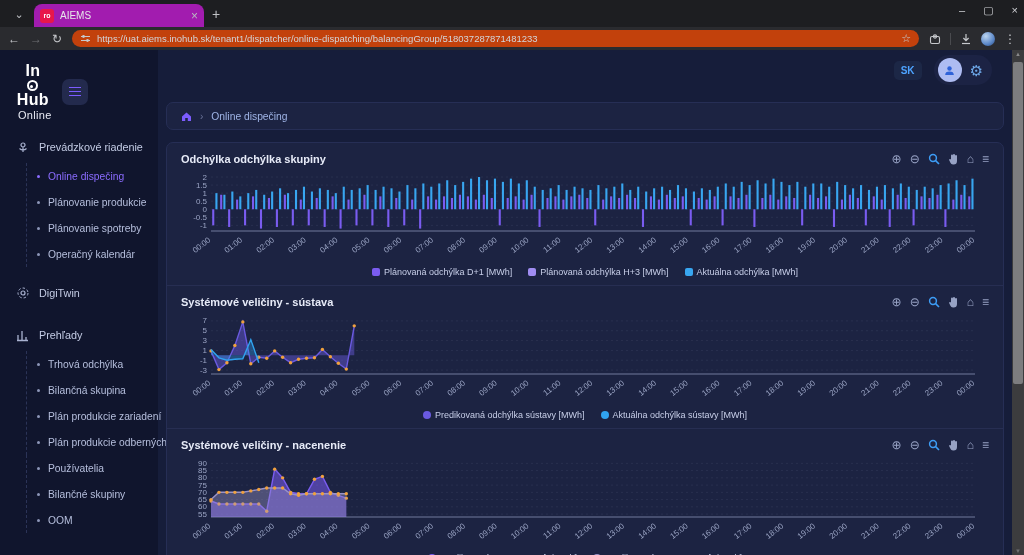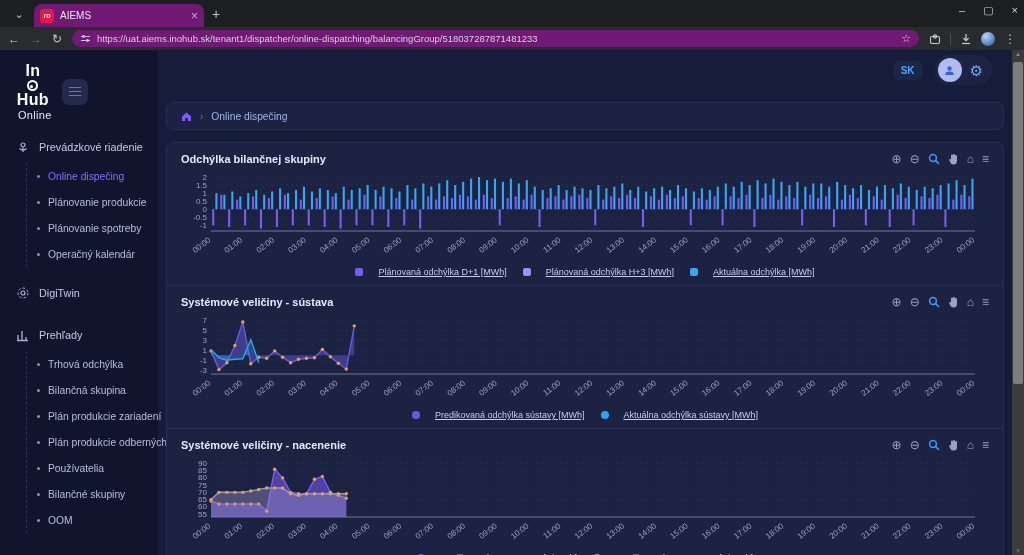--- a/index.html
+++ b/index.html
@@ -4,32 +4,32 @@
 <style>
   * { margin:0; padding:0; box-sizing:border-box; }
   html,body { width:1024px; height:555px; overflow:hidden; background:#11162e;
               font-family:"Liberation Sans", sans-serif; }
   body { position:relative; }
 
   
   .tabstrip { height:27px; background:#1d1e21; display:flex; align-items:flex-end; position:relative; }
   .tab-search { width:26px; height:20px; margin:0 2px 3px 6px; border-radius:6px; color:#bdbfc4;
                 display:flex; align-items:center; justify-content:center; font-size:11px; }
-  .tab { height:23px; width:170px; background:#701a75; border-radius:8px 8px 0 0; display:flex;
+  .tab { height:23px; width:170px; background:#a21caf; border-radius:8px 8px 0 0; display:flex;
          align-items:center; padding:0 6px; gap:6px; }
   .favicon { width:14px; height:14px; border-radius:3px; background:#e8174a; color:#fff; font-size:7px;
              font-weight:bold; display:flex; align-items:center; justify-content:center; }
   .tab-title { color:#e6e7ea; font-size:10px; flex:1; }
   .tab-close { color:#b8babf; font-size:12px; }
   .newtab { color:#c0c2c6; font-size:14px; margin:0 0 5px 8px; }
   .wincontrols { position:absolute; right:6px; top:4px; display:flex; gap:18px; color:#cfd1d5; font-size:11px; }
   .toolbar { height:23px; background:#2a2b2f; display:flex; align-items:center; padding:0 8px; gap:10px; }
   .nav-ic { color:#c6c8cc; font-size:12px; }
   .nav-ic.dim { color:#6e7074; }
-  .urlbox { flex:1; height:17px; background:#701a75; border-radius:9px; display:flex; align-items:center;
+  .urlbox { flex:1; height:17px; background:#c2410c; border-radius:9px; display:flex; align-items:center;
             padding:0 8px; gap:6px; }
   .url { color:#d3d5da; font-size:9.5px; flex:1; white-space:nowrap; overflow:hidden; }
   .star { color:#c6c8cc; font-size:11px; }
   .tb-right { display:flex; align-items:center; gap:9px; }
   .sep { width:1px; height:12px; background:#4a4b4f; }
   .profile-dot { width:14px; height:14px; border-radius:50%;
                  background:radial-gradient(circle at 35% 30%, #bcd4ee, #5b87c7 60%, #27477c); }
 
   
   .app { position:absolute; top:50px; left:0; right:0; bottom:0; background:#161d3a; }
@@ -71,21 +71,21 @@
   .crumb-cur { color:#9fb4e6; font-size:10.3px; }
 
   .big-card { background:#1c2342; border:1px solid #262e55; border-radius:7px; overflow:hidden; }
   .chart-sec { padding:8px 14px 4px 14px; }
   .chart-sec + .chart-sec { border-top:1px solid #272e52; }
   .sec-head { display:flex; align-items:flex-start; justify-content:space-between; }
   .sec-title { color:#e7ebf8; font-size:11px; font-weight:bold; padding-top:2px; }
   .cg-toolbar { display:flex; align-items:center; gap:8px; color:#97a2c4; font-size:12px; height:16px; }
   .cg-toolbar .blue { color:#3d9df6; }
   .legend { display:flex; justify-content:center; gap:16px; margin:2px 0 4px 0; }
-  .lg-item { display:flex; align-items:center; gap:15px; color:#c7cee8; font-size:9px;text-decoration:underline; }
+  .lg-item { display:flex; align-items:center; gap:4px; color:#c7cee8; font-size:9px; }
   .lg-item .sw { width:8px; height:8px; border-radius:2px; display:inline-block; }
   .lg-item.round .sw { border-radius:50%; }
   svg text.tick { fill:#9aa4c4; font-size:8px; font-family:"Liberation Sans",sans-serif; }
 
   
   .scrollbar { position:absolute; top:50px; right:0; width:12px; bottom:0; background:#3c3c3e; }
   .scroll-up { position:absolute; top:1px; left:0; right:0; text-align:center; color:#8a8a8c; font-size:6px; }
   .scroll-thumb { position:absolute; top:12px; left:1px; right:1px; height:322px; background:#7d7d7f; border-radius:2px; }
   .scroll-dn { position:absolute; bottom:1px; left:0; right:0; text-align:center; color:#6f6f71; font-size:6px; }
 </style>
@@ -247,21 +247,21 @@
         <path d="M1 5.5 L5.5 1.5 L10 5.5 V10 H6.8 V7 H4.2 V10 H1 z" fill="#7c5cff"></path>
       </svg>
       <span class="crumb-sep">›</span>
       <span class="crumb-cur">Online dispečing</span>
     </div>
 
     <div class="big-card">
 
       <section class="chart-sec">
         <div class="sec-head">
-          <span class="sec-title">Odchýlka bilančnej skupiny</span>
+          <span class="sec-title">Odchýlka odchýlka skupiny</span>
           <div class="cg-toolbar">
             <span>⊕</span>
             <span>⊖</span>
             <svg class="blue" width="12" height="12" viewBox="0 0 12 12">
               <circle cx="5" cy="5" r="3.4" fill="none" stroke="#3d9df6" stroke-width="1.5"></circle>
               <line x1="7.6" y1="7.6" x2="11" y2="11" stroke="#3d9df6" stroke-width="1.6"></line>
             </svg>
             <svg width="11" height="12" viewBox="0 0 11 12">
               <path d="M3 6 V2.5 a1 1 0 0 1 2 0 V5 V2 a1 1 0 0 1 2 0 V5 V3 a1 1 0 0 1 2 0 V8 a3.5 3.5 0 0 1 -3.5 3.5 H5 A3 3 0 0 1 2.3 9.6 L1.2 7.2 a0.9 0.9 0 0 1 1.6 -0.8 z" fill="#97a2c4"></path>
             </svg>

